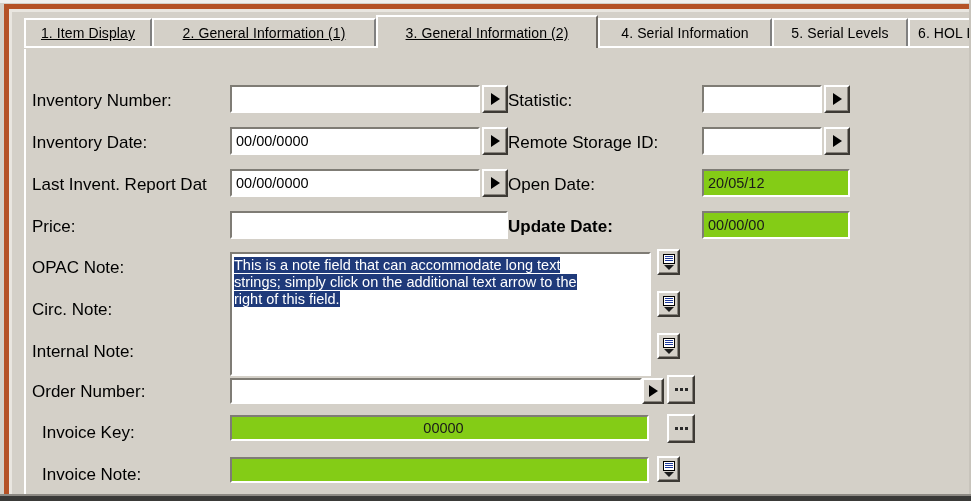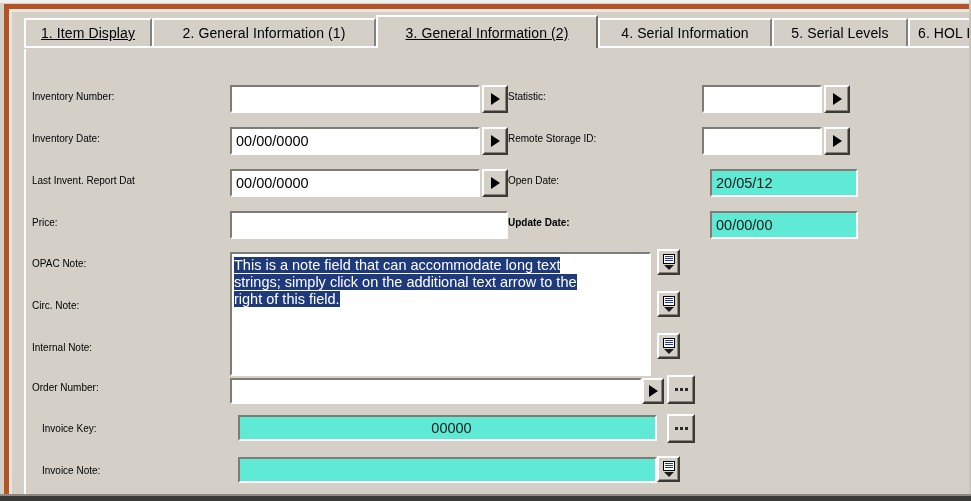--- a/index.html
+++ b/index.html
@@ -59,21 +59,21 @@
   #tab-underline{position:absolute;left:12px;top:34px;width:950px;height:2px;background:#ffffff;}
   #tab-underline-b{position:absolute;left:12px;top:36px;width:950px;height:1px;background:#d4d0c8;}
 
   
   #panel{position:absolute;left:12px;top:37px;width:947px;height:445px;background:#d4d0c8;}
   #panel-left-edge{position:absolute;left:12px;top:37px;width:2px;height:445px;background:#ffffff;}
 
   
   .label{
     position:absolute;
-    font-size:10px;color:#000;
+    font-size:17px;color:#000;
     white-space:nowrap;
     line-height:1;
   }
   .label.clipped{
     overflow:hidden;
     text-overflow:clip;
   }
 
   
   .field{
@@ -85,21 +85,21 @@
     border-right:2px solid #ffffff;
     border-bottom:2px solid #ffffff;
     font-size:14.5px;
     color:#000;
     display:flex;
     align-items:center;
     padding-left:4px;
     overflow:hidden;
     white-space:nowrap;
   }
-  .field.disabled{background:#5eead4;color:#1a1a1a;margin-left:8px;}
+  .field.disabled{background:#84cc16;color:#1a1a1a;}
   .field.center{justify-content:center;padding-left:8px;}
 
   
   .notefield{
     position:absolute;
     box-sizing:border-box;
     background:#ffffff;
     border-top:2px solid #7f7c75;
     border-left:2px solid #7f7c75;
     border-right:2px solid #ffffff;
@@ -179,21 +179,21 @@
   <div class="frame-inner-left"></div>
 
   <div id="client">
 
     <div id="tabstrip">
 
       <div class="tab" style="left:0px;width:128px;text-decoration:underline;">
         <span class="tab-label">1. Item Display</span>
       </div>
 
-      <div class="tab" style="left:128px;width:224px;">
+      <div class="tab" style="left:128px;width:224px;text-decoration:underline;">
         <span class="tab-label">2. General Information (1)</span>
       </div>
 
       <div class="tab active" style="left:352px;width:222px;">
         <span class="tab-label">3. General Information (2)</span>
       </div>
 
       <div class="tab" style="left:574px;width:174px;">
         <span class="tab-label">4. Serial Information</span>
       </div>

